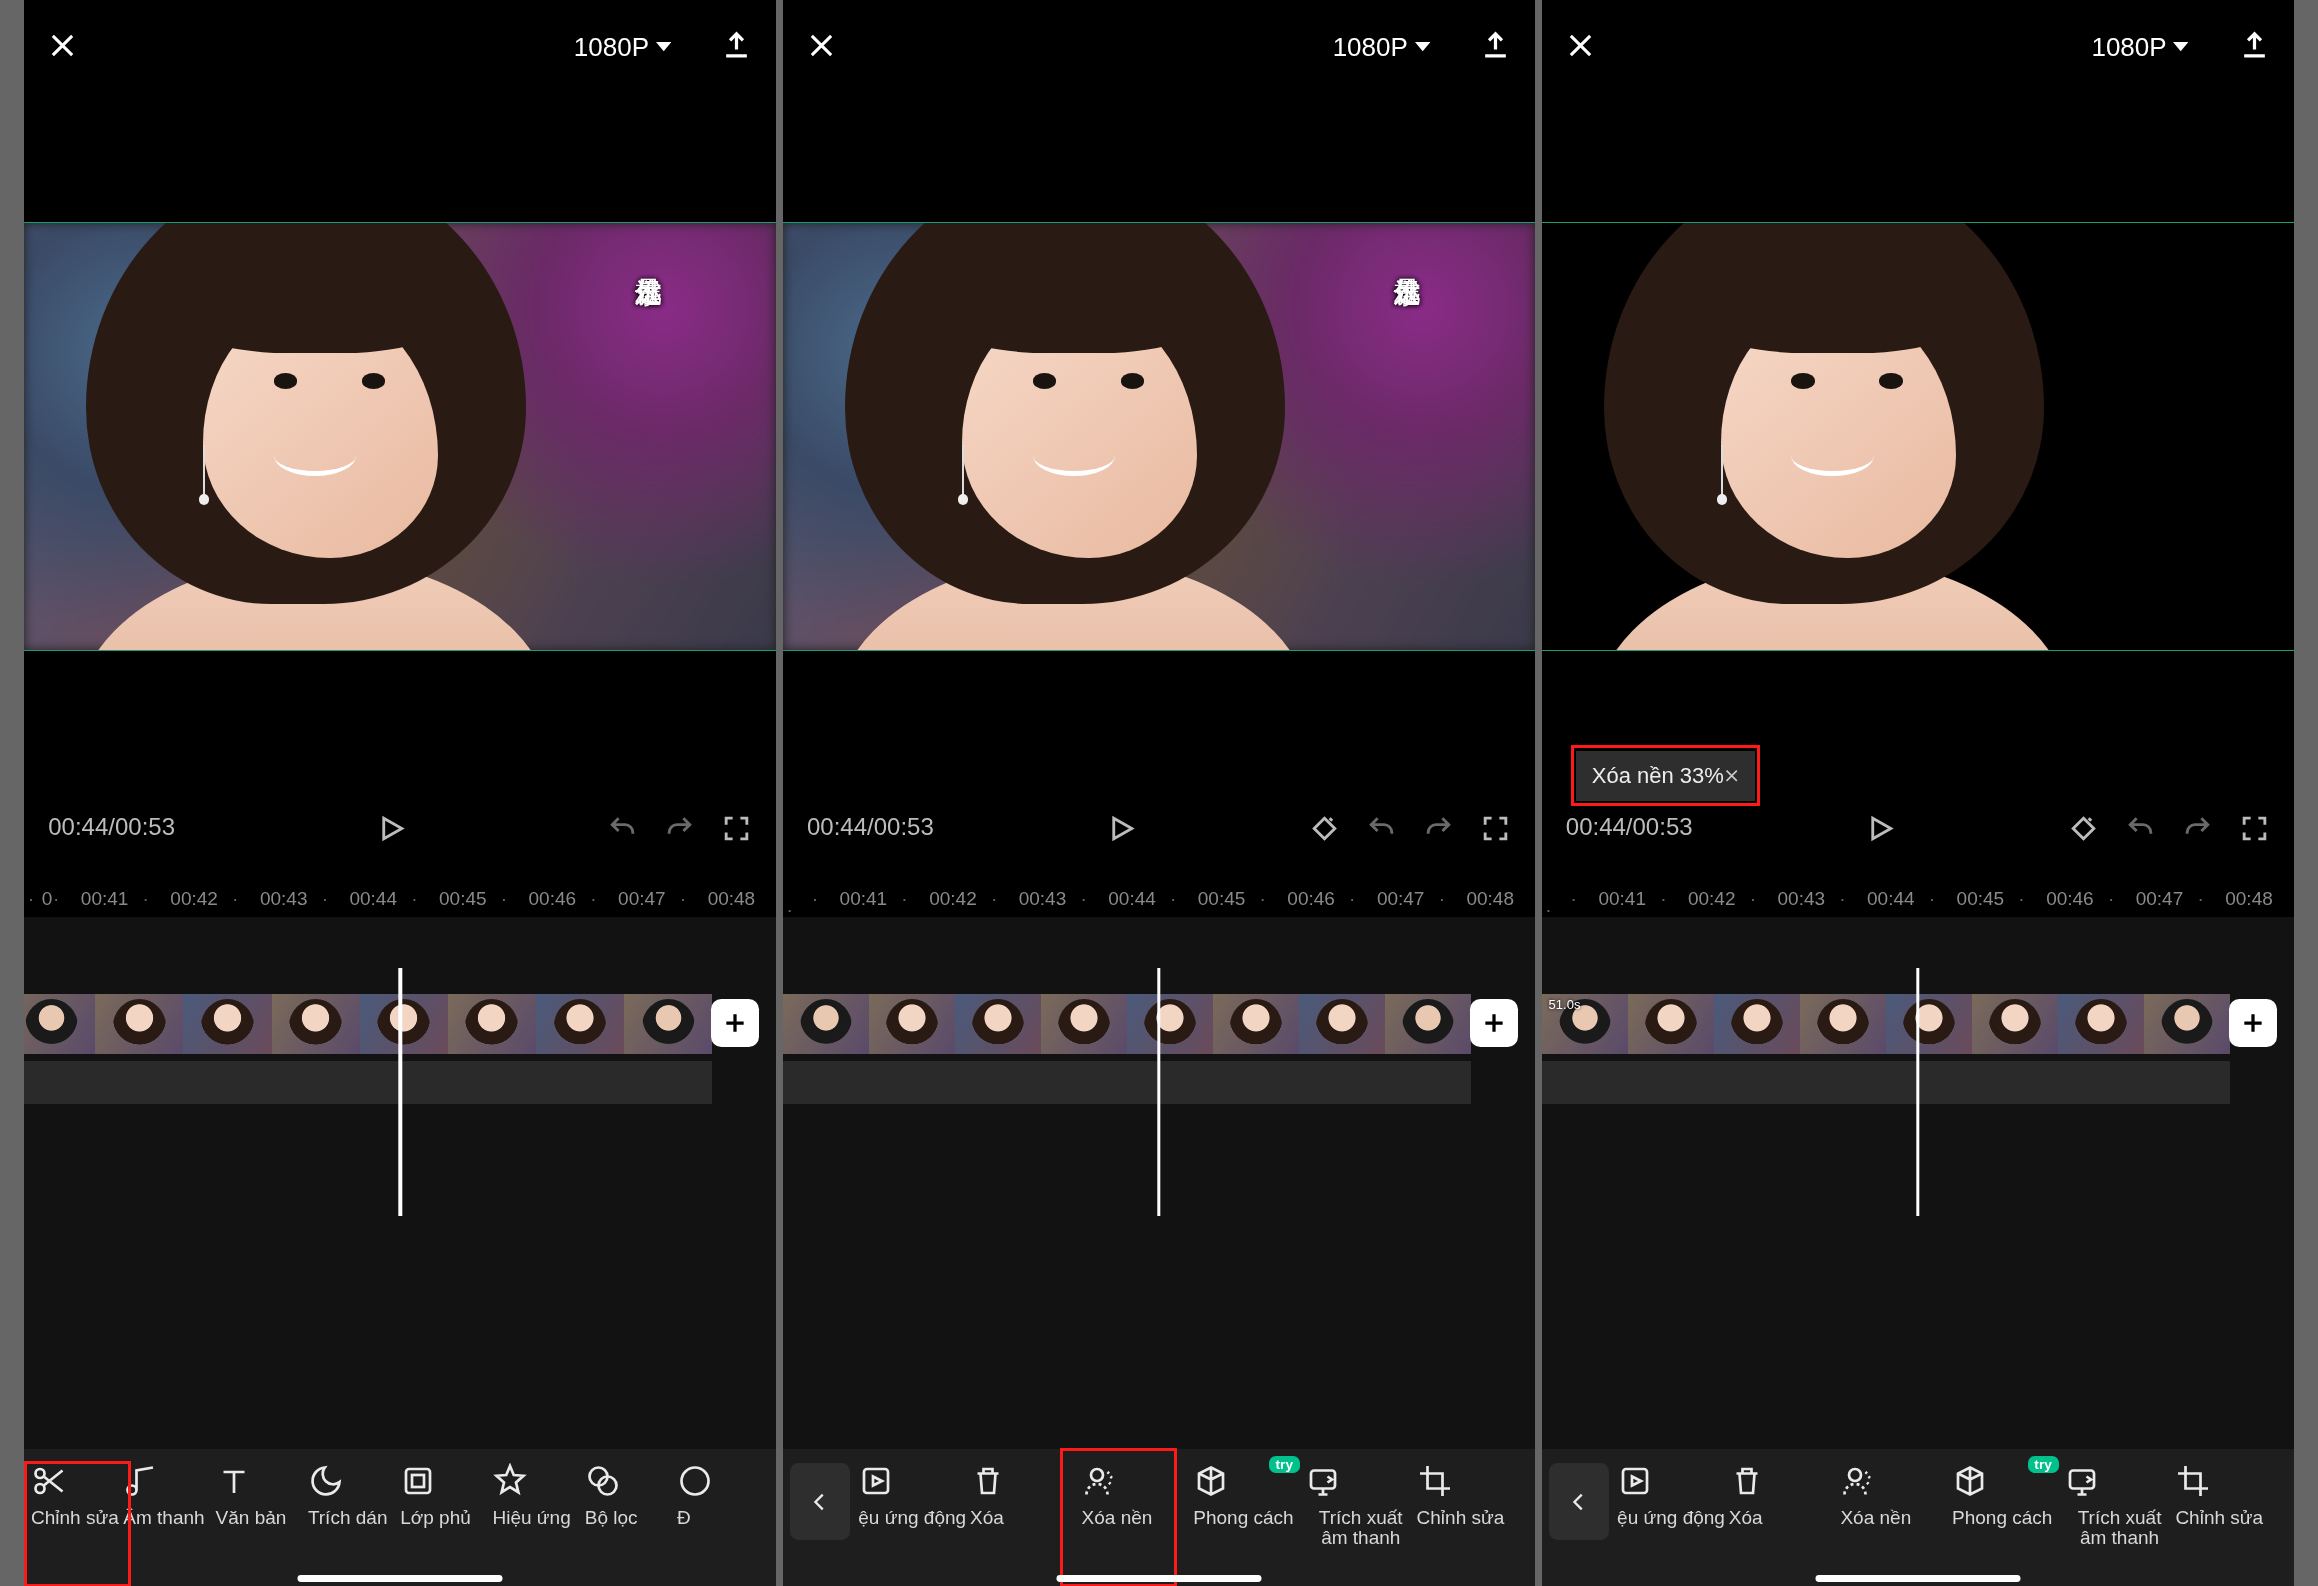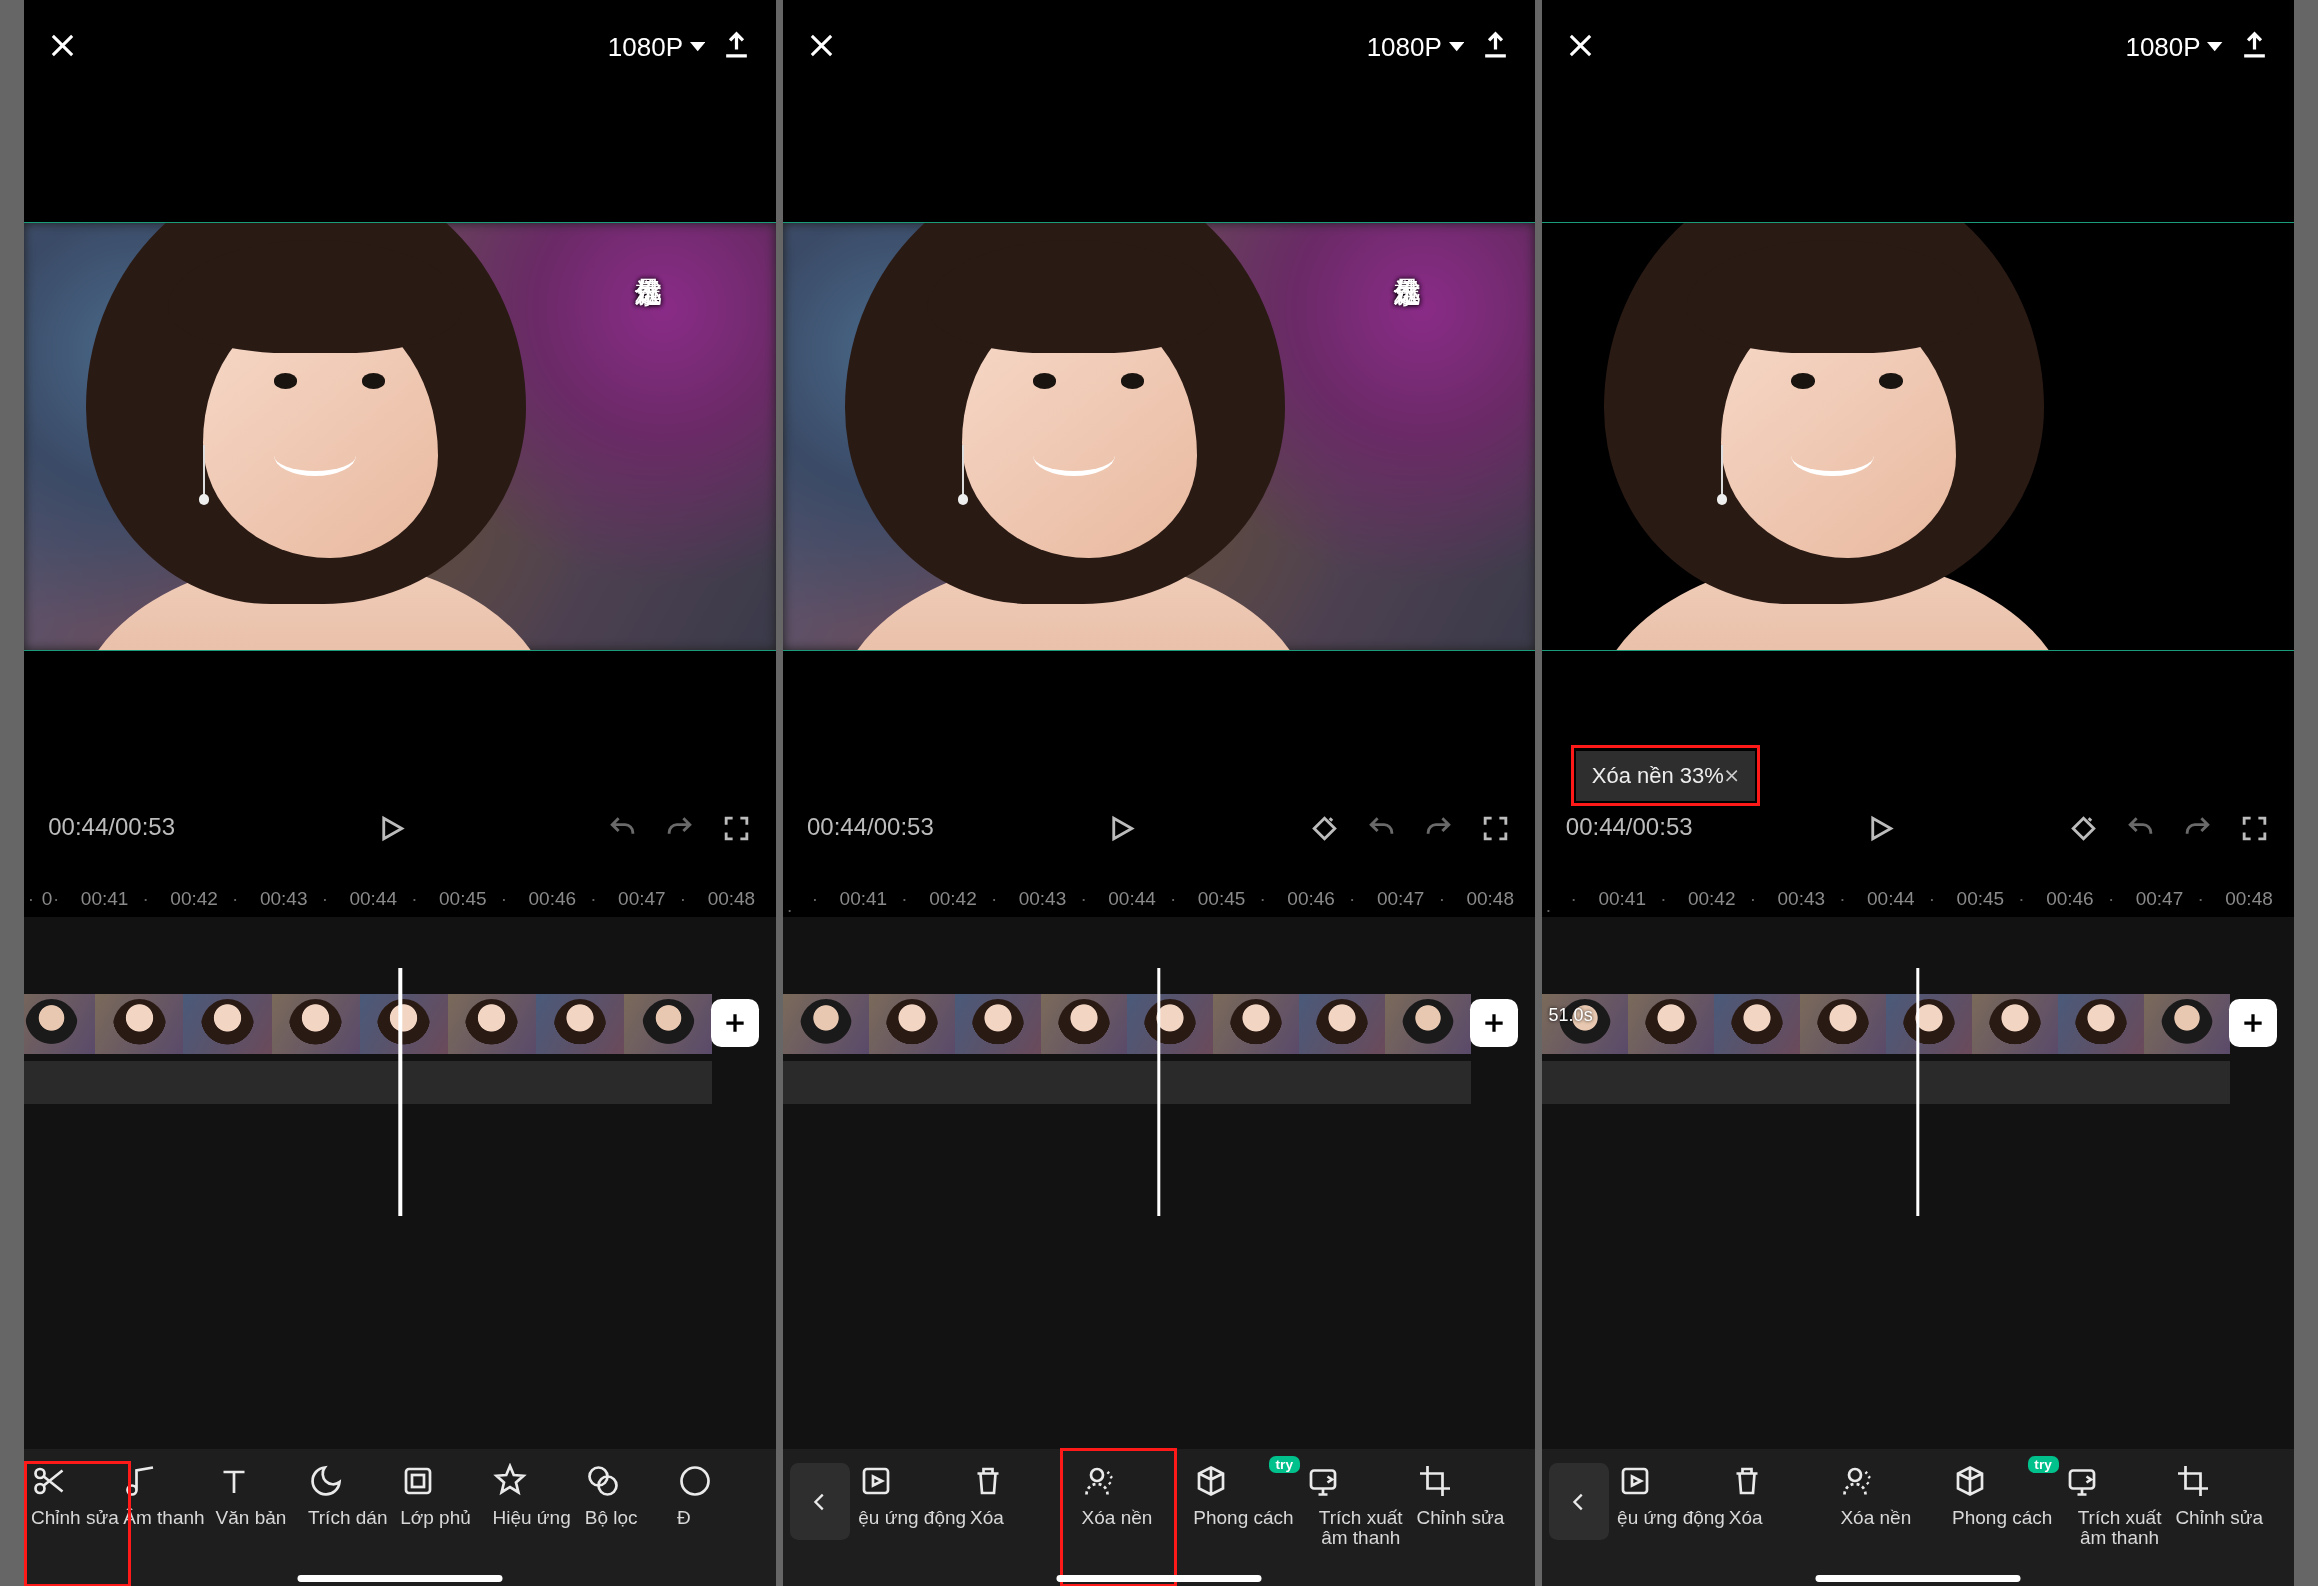--- a/index.html
+++ b/index.html
@@ -1,20 +1,20 @@
 <!DOCTYPE html>
 <html style="font-size:13.7px"><head>
 <meta charset="utf-8">
 <style>
   html,body{margin:0;padding:0;background:#666;font-family:-apple-system,Helvetica,Arial,sans-serif;color:#fff;-webkit-font-smoothing:antialiased;}
   .wrap{display:flex;gap:6.8px;justify-content:center;align-items:flex-start;padding:0;}
   .phone{width:752px;height:1587px;background:#000;display:flex;flex-direction:column;position:relative;overflow:hidden;}
   .topbar{height:94px;display:flex;align-items:center;justify-content:space-between;padding:0 24px;}
   .xicon svg{width:29px;height:29px;stroke:#fff;stroke-width:2.5;}
-  .topright{display:flex;align-items:center;gap:16px;}
+  .topright{display:flex;align-items:center;gap:50px;}
   .resbtn{display:flex;align-items:center;gap:6.8px;font-size:26px;font-weight:500;}
   .resbtn svg{width:15.4px;height:15.4px;fill:#fff;}
   .export svg{width:31px;height:31px;stroke:#fff;stroke-width:2.5;fill:none;}
   .blackgap{flex:0 0 128px;background:#000;}
   .preview{flex:0 0 427px;position:relative;background:#222;border-top:1.7px solid #1a9b7a;border-bottom:1.7px solid #1a9b7a;overflow:hidden;}
   .preview.bg3{background:#000;}
   .bgblur{position:absolute;inset:0;background:radial-gradient(circle at 15% 30%,#4a6a8a 0,#3a4a66 20%,transparent 40%),radial-gradient(circle at 85% 20%,#8a2b88 0,#6a2a66 18%,transparent 38%),radial-gradient(circle at 50% 70%,#5a4a3a 0,transparent 40%),linear-gradient(120deg,#4a5a7a,#6a4a5a 40%,#3a3a4a);filter:blur(5.1px);}
   .subject{position:absolute;left:2%;bottom:-12%;width:78%;height:120%;}
   .subject .hair{position:absolute;left:8%;top:-4%;width:75%;height:85%;background:#2a1a14;border-radius:50% 50% 46% 42%/55% 55% 45% 45%;}
   .subject .face{position:absolute;left:28%;top:22%;width:40%;height:50%;background:linear-gradient(140deg,#f6d9c8,#e9b9a0);border-radius:48% 52% 46% 54%/55% 60% 40% 45%;}
@@ -45,21 +45,21 @@
   .addbtn{position:absolute;right:17px;top:82px;width:48px;height:48px;border-radius:10.3px;background:#fff;display:flex;align-items:center;justify-content:center;}
   .addbtn svg{width:26px;height:26px;stroke:#000;stroke-width:3;}
   .playhead{position:absolute;left:50%;top:51px;width:3.4px;height:248px;background:#fff;transform:translateX(-50%);}
   .clipstrip{position:absolute;left:0;right:64px;top:77px;height:60px;display:flex;}
   .clipstrip.p1{left:-17px;}
   .clipstrip.p3{left:0;}
   .thumb{flex:1;background:linear-gradient(120deg,#7a6a5a,#5a4a6a);position:relative;overflow:hidden;}
   .thumb::before{content:"";position:absolute;left:20%;top:8%;width:60%;height:90%;background:radial-gradient(circle at 50% 35%,#f2d5c2 0 30%,#2a1a14 32% 60%,transparent 61%);border-radius:50% 50% 40% 40%;}
   .thumb.alt{background:linear-gradient(120deg,#4a5a7a,#6a4a5a);}
   .thumb.man::before{background:radial-gradient(circle at 50% 35%,#e8c8b0 0 28%,#1a1a1a 30% 58%,transparent 60%);}
-  .cliplabel{position:absolute;left:6.8px;top:3.4px;font-size:18px;color:#fff;text-shadow:0 0 3.4px #000;margin-top:8px;}
+  .cliplabel{position:absolute;left:6.8px;top:3.4px;font-size:13px;color:#fff;text-shadow:0 0 3.4px #000;}
   .audiotrack{position:absolute;left:0;right:64px;top:144px;height:43px;background:#2a2a2a;}
   .bottombar{height:124px;background:#1e1e1e;display:flex;align-items:flex-start;padding:13.7px 6.8px 0;gap:0;position:relative;}
   .tool{flex:1;display:flex;flex-direction:column;align-items:flex-start;gap:8.5px;min-width:0;position:relative;}
   .tool .label{font-size:19px;color:#d8d8d8;text-align:center;line-height:1.1;white-space:normal;}
   .tool svg{width:36px;height:36px;stroke:#eaeaea;fill:none;stroke-width:1.8;}
   .backchip{flex:0 0 60px;height:77px;background:#2e2e2e;border-radius:8.5px;display:flex;align-items:center;justify-content:center;margin-right:8.5px;}
   .backchip svg{width:22px;height:22px;stroke:#eaeaea;stroke-width:2.5;fill:none;}
   .hl{position:absolute;border:3.4px solid #ff1a1a;}
   .hl1{left:0;bottom:0;width:101px;height:120px;}
   .hl2{left:277px;bottom:0;width:111px;height:133px;}

